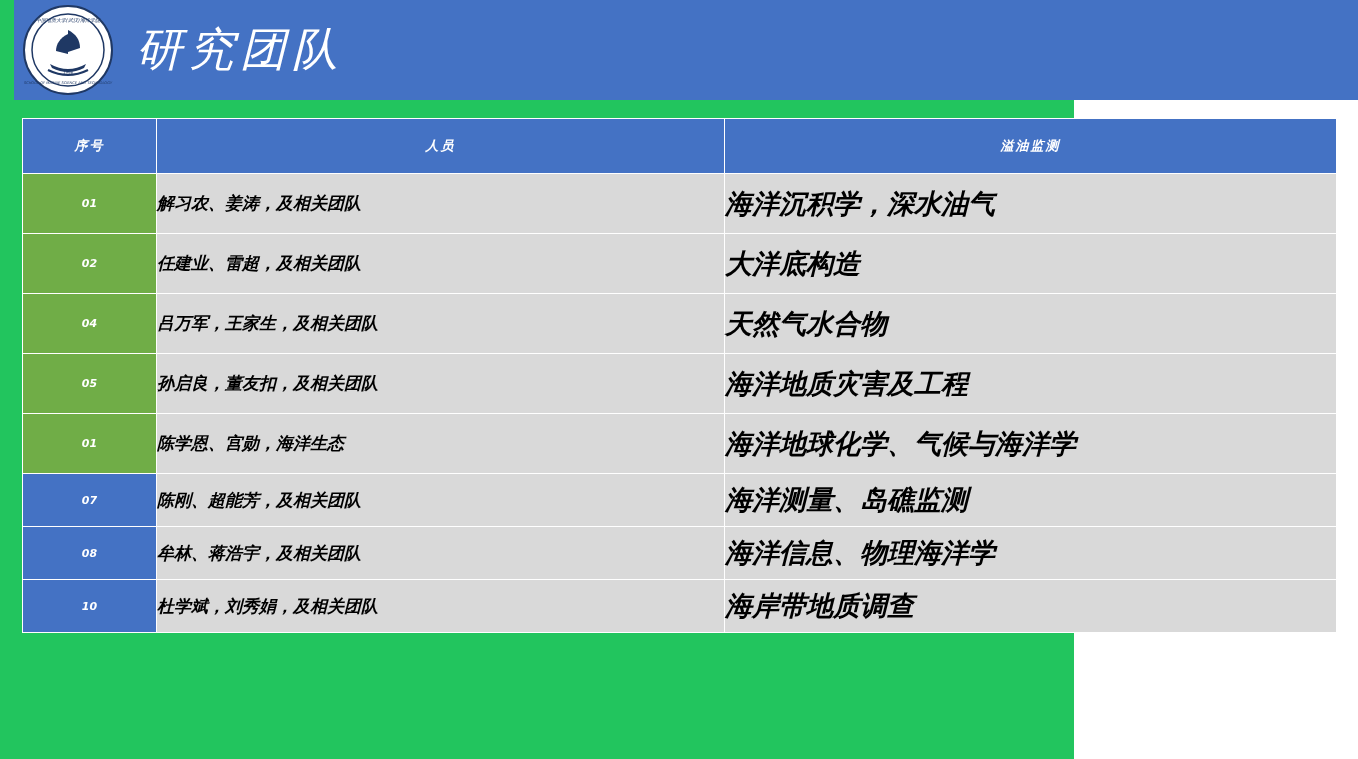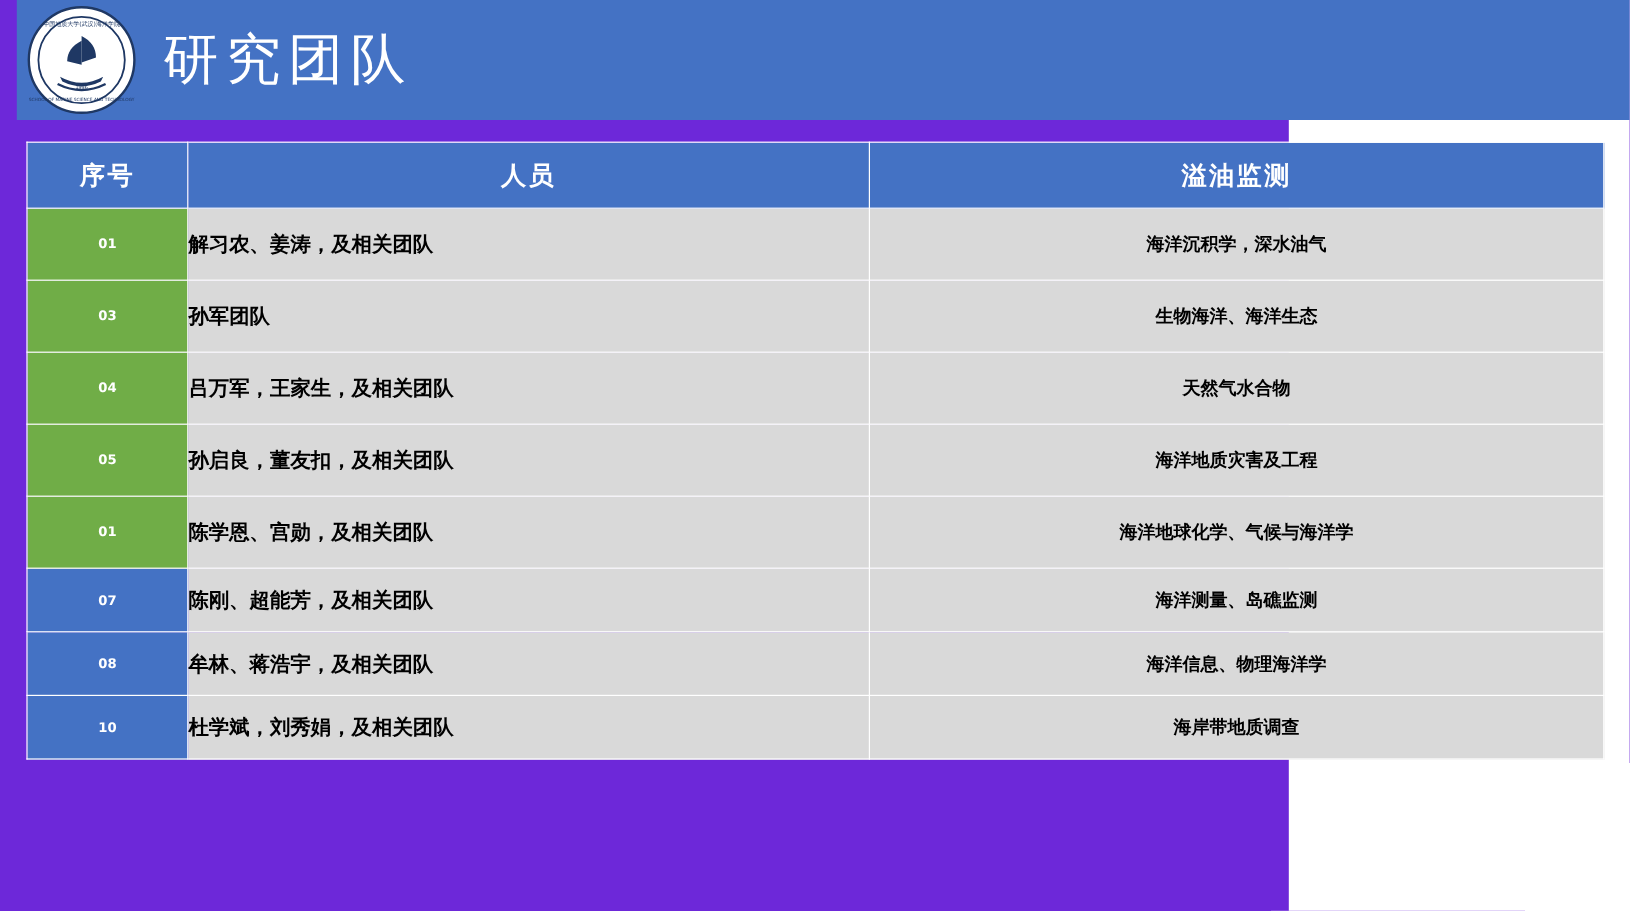--- a/index.html
+++ b/index.html
@@ -10,21 +10,22 @@
     width: 1358px;
     height: 759px;
     background: #ffffff;
     font-family: "Liberation Sans", sans-serif;
     overflow: hidden;
   }
   .slide {
     position: relative;
     width: 1074px;
     height: 759px;
-    background: #6d28d9;
+    background: #22c55e;
+    font-style: italic;
   }
   
   .header {
     position: absolute;
     left: 14px;
     top: 0;
     width: 1344px;
     height: 100px;
     background: #4472c4;
     display: flex;
@@ -61,21 +62,21 @@
     margin: 0;
     border: 1px solid #ffffff;
   }
   .col-no   { width: 134px; }
   .col-name { width: 568px; }
   .col-dir  { width: 612px; }
 
   .hdr-cell {
     background: #4472c4;
     color: #ffffff;
-    font-size: 21px;
+    font-size: 13px;
     font-weight: bold;
     text-align: center;
     height: 54px;
     font-family: "DejaVu Sans", sans-serif;
     letter-spacing: 2px;
   }
   .no-cell {
     color: #ffffff;
     font-size: 11px;
     font-weight: bold;
@@ -90,23 +91,22 @@
     color: #000000;
     font-size: 17px;
     font-weight: bold;
     text-align: left;
     padding-left: 16px;
     font-family: "DejaVu Sans", sans-serif;
   }
   .dir-cell {
     background: #d9d9d9;
     color: #000000;
-    font-size: 15px;
+    font-size: 27px;
     font-weight: bold;
-    text-align: center;
     font-family: "DejaVu Sans", sans-serif;
   }
   .row-tall td { height: 59px; }
   .row-short td { height: 52px; }
 </style>
 </head>
 <body>
 
 <div class="slide">
 
@@ -140,37 +140,37 @@
         <th class="hdr-cell">溢油监测</th>
       </tr>
     </thead>
     <tbody>
       <tr class="row-tall">
         <td class="no-cell no-green">01</td>
         <td class="name-cell">解习农、姜涛，及相关团队</td>
         <td class="dir-cell">海洋沉积学，深水油气</td>
       </tr>
       <tr class="row-tall">
-        <td class="no-cell no-green">03</td>
-        <td class="name-cell">孙军团队</td>
-        <td class="dir-cell">生物海洋、海洋生态</td>
+        <td class="no-cell no-green">02</td>
+        <td class="name-cell">任建业、雷超，及相关团队</td>
+        <td class="dir-cell">大洋底构造</td>
       </tr>
       <tr class="row-tall">
         <td class="no-cell no-green">04</td>
         <td class="name-cell">吕万军，王家生，及相关团队</td>
         <td class="dir-cell">天然气水合物</td>
       </tr>
       <tr class="row-tall">
         <td class="no-cell no-green">05</td>
         <td class="name-cell">孙启良，董友扣，及相关团队</td>
         <td class="dir-cell">海洋地质灾害及工程</td>
       </tr>
       <tr class="row-tall">
         <td class="no-cell no-green">01</td>
-        <td class="name-cell">陈学恩、宫勋，及相关团队</td>
+        <td class="name-cell">陈学恩、宫勋，海洋生态</td>
         <td class="dir-cell">海洋地球化学、气候与海洋学</td>
       </tr>
       <tr class="row-short">
         <td class="no-cell no-blue">07</td>
         <td class="name-cell">陈刚、超能芳，及相关团队</td>
         <td class="dir-cell">海洋测量、岛礁监测</td>
       </tr>
       <tr class="row-short">
         <td class="no-cell no-blue">08</td>
         <td class="name-cell">牟林、蒋浩宇，及相关团队</td>

